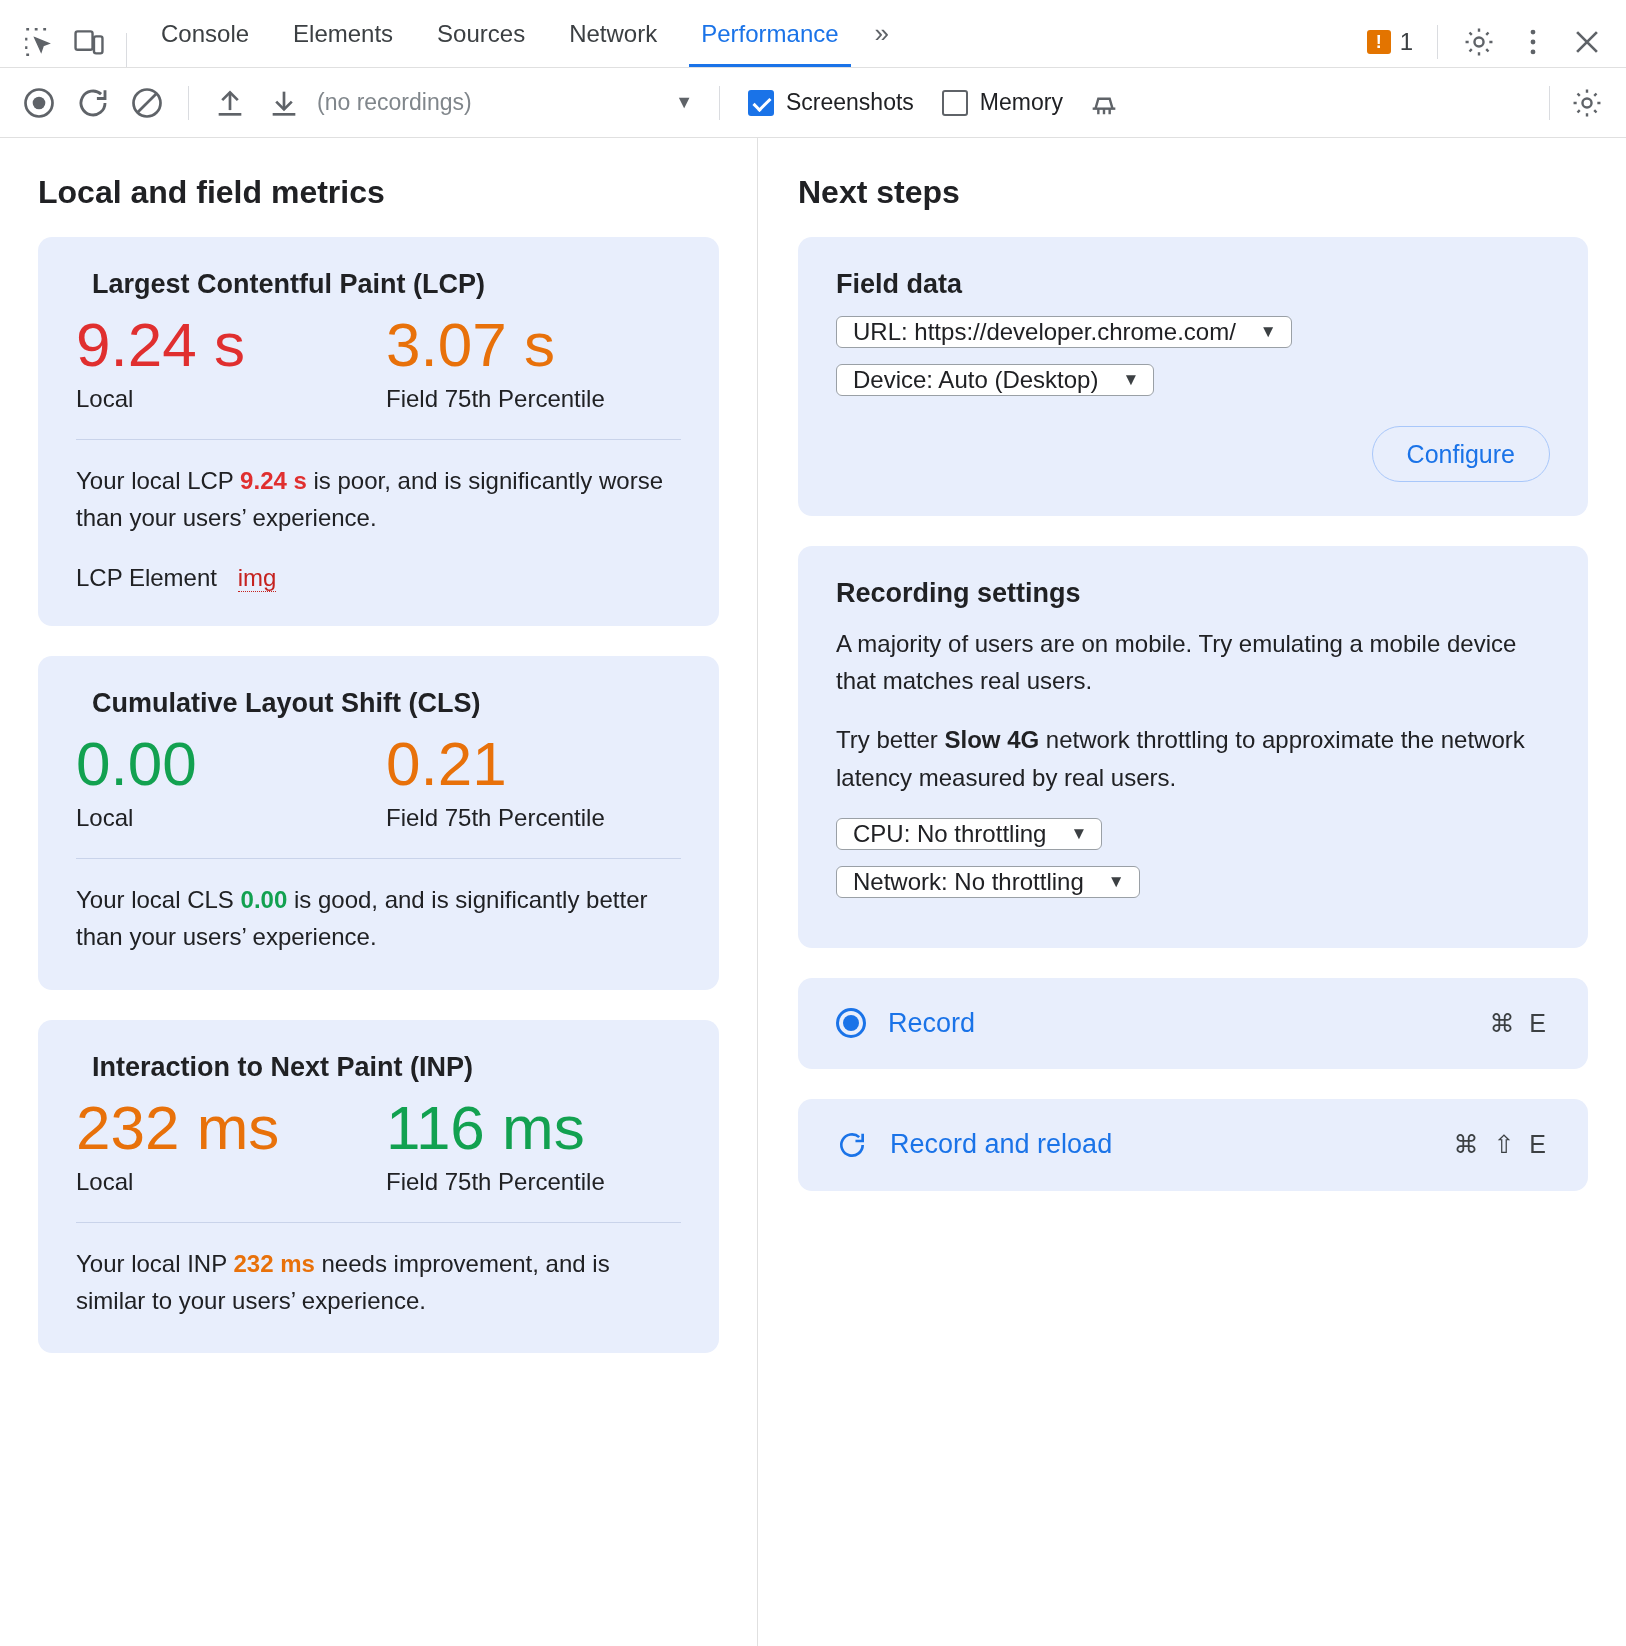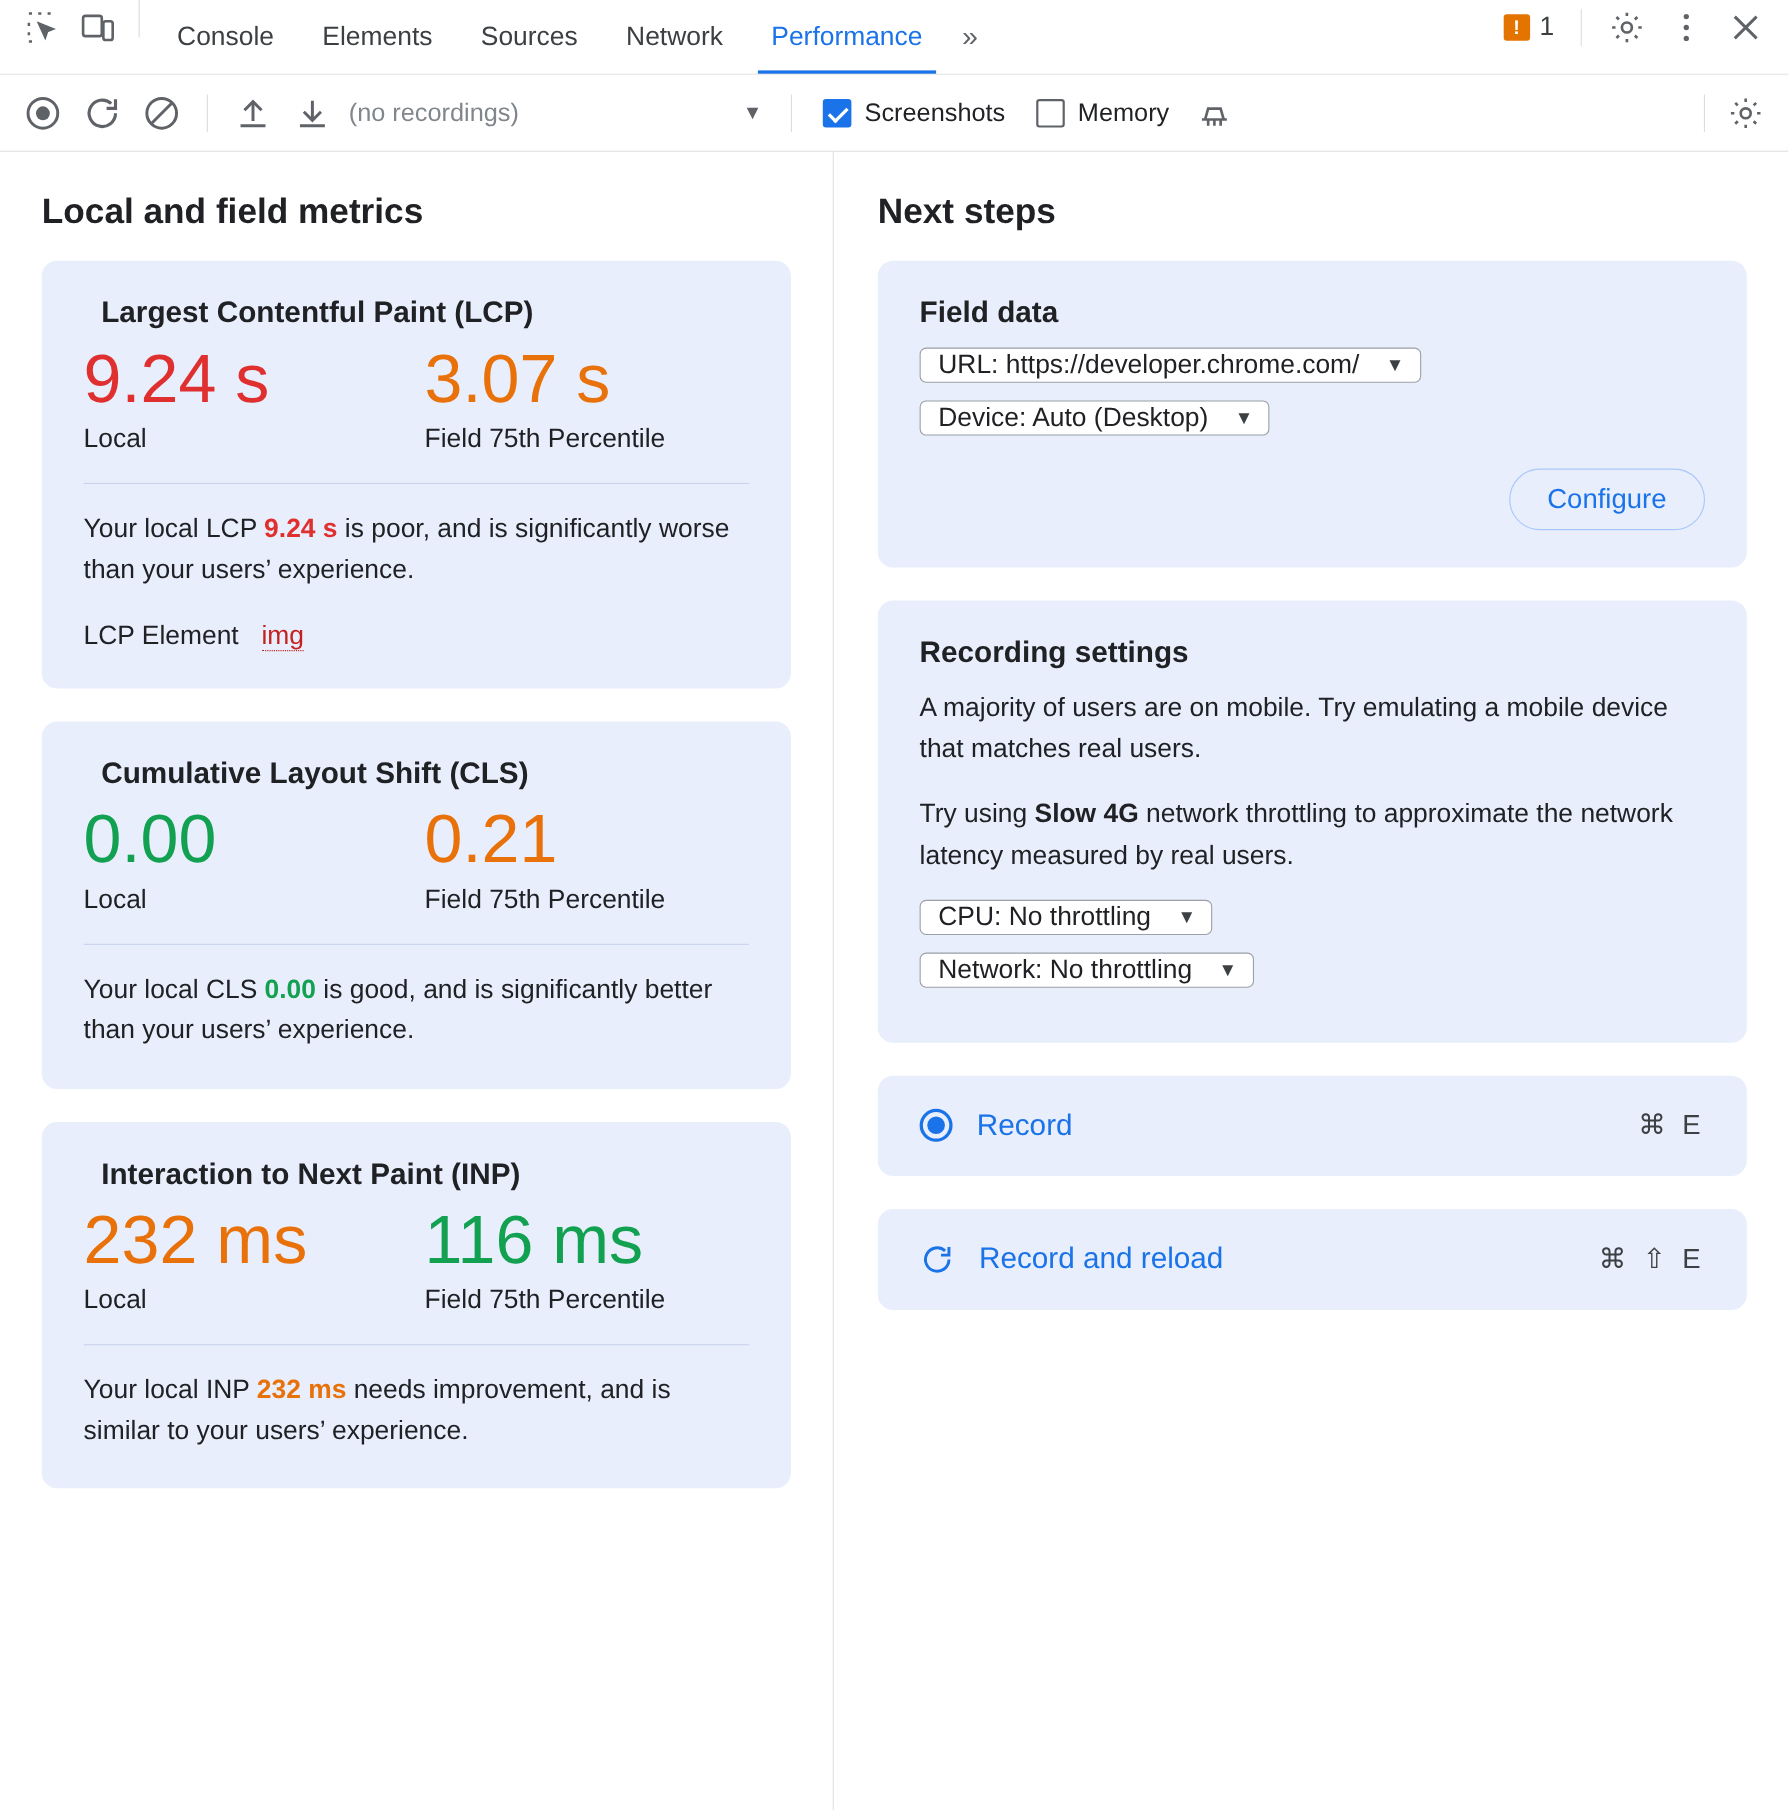--- a/index.html
+++ b/index.html
@@ -11,21 +11,21 @@
     background: #ffffff;
     font-family: "Liberation Sans", sans-serif;
     color: #202124;
     overflow: hidden;
   }
 
   
   .tabbar {
     height: 68px;
     display: flex;
-    align-items: flex-start;
+    align-items: flex-end;
     border-bottom: 1px solid #e0e0e0;
     padding: 0 14px;
     background: #fff;
   }
   .icon-btn {
     width: 50px; height: 50px;
     display: flex; align-items: center; justify-content: center;
     color: #5f6368;
     flex: none;
   }
@@ -478,21 +478,21 @@
         </div>
       </div>
       <div class="right-align">
         <div class="btn-outline">Configure</div>
       </div>
     </div>
 
     <div class="panel">
       <h3>Recording settings</h3>
       <p>A majority of users are on mobile. Try emulating a mobile device that matches real users.</p>
-      <p><span>Try using </span><b>Slow 4G</b><span> network throttling to approximate the network latency measured by real users.</span></p>
+      <p><span>Try better </span><b>Slow 4G</b><span> network throttling to approximate the network latency measured by real users.</span></p>
       <div>
         <div class="select">
           <span>CPU: No throttling</span>
           <span class="arrow">▼</span>
         </div>
       </div>
       <div>
         <div class="select">
           <span>Network: No throttling</span>
           <span class="arrow">▼</span>

